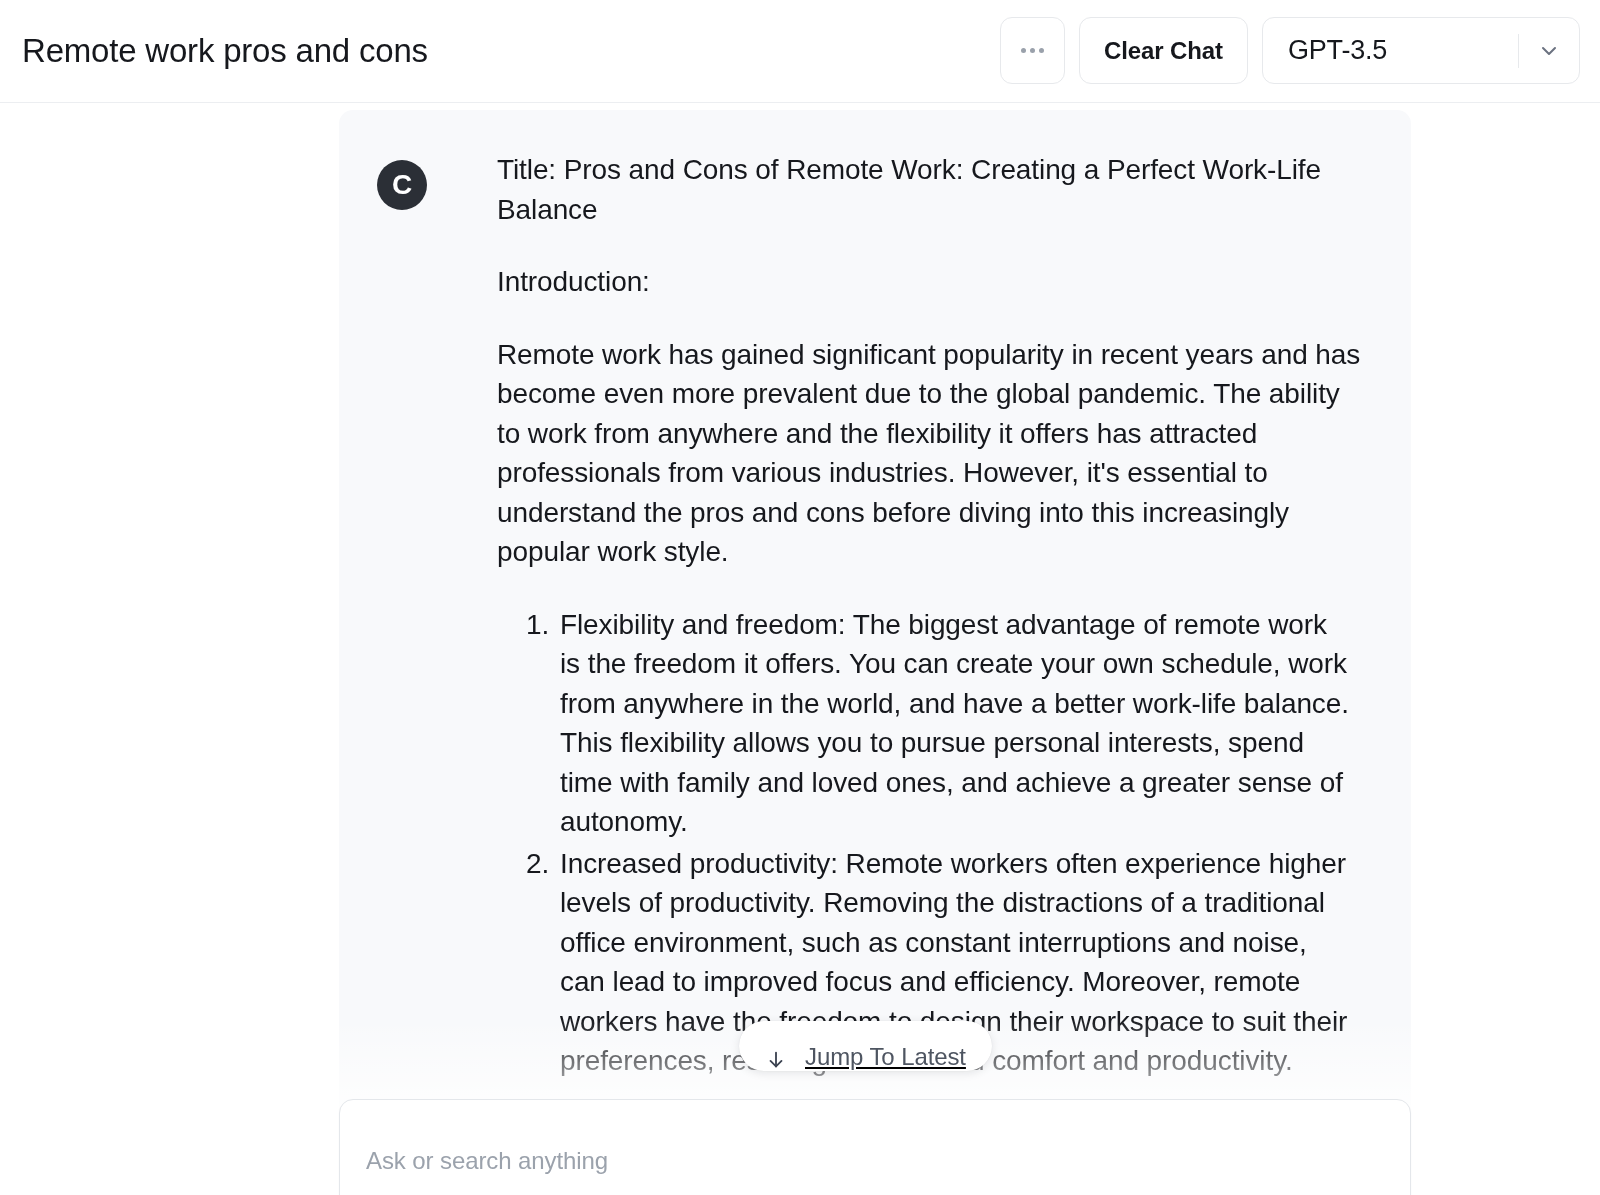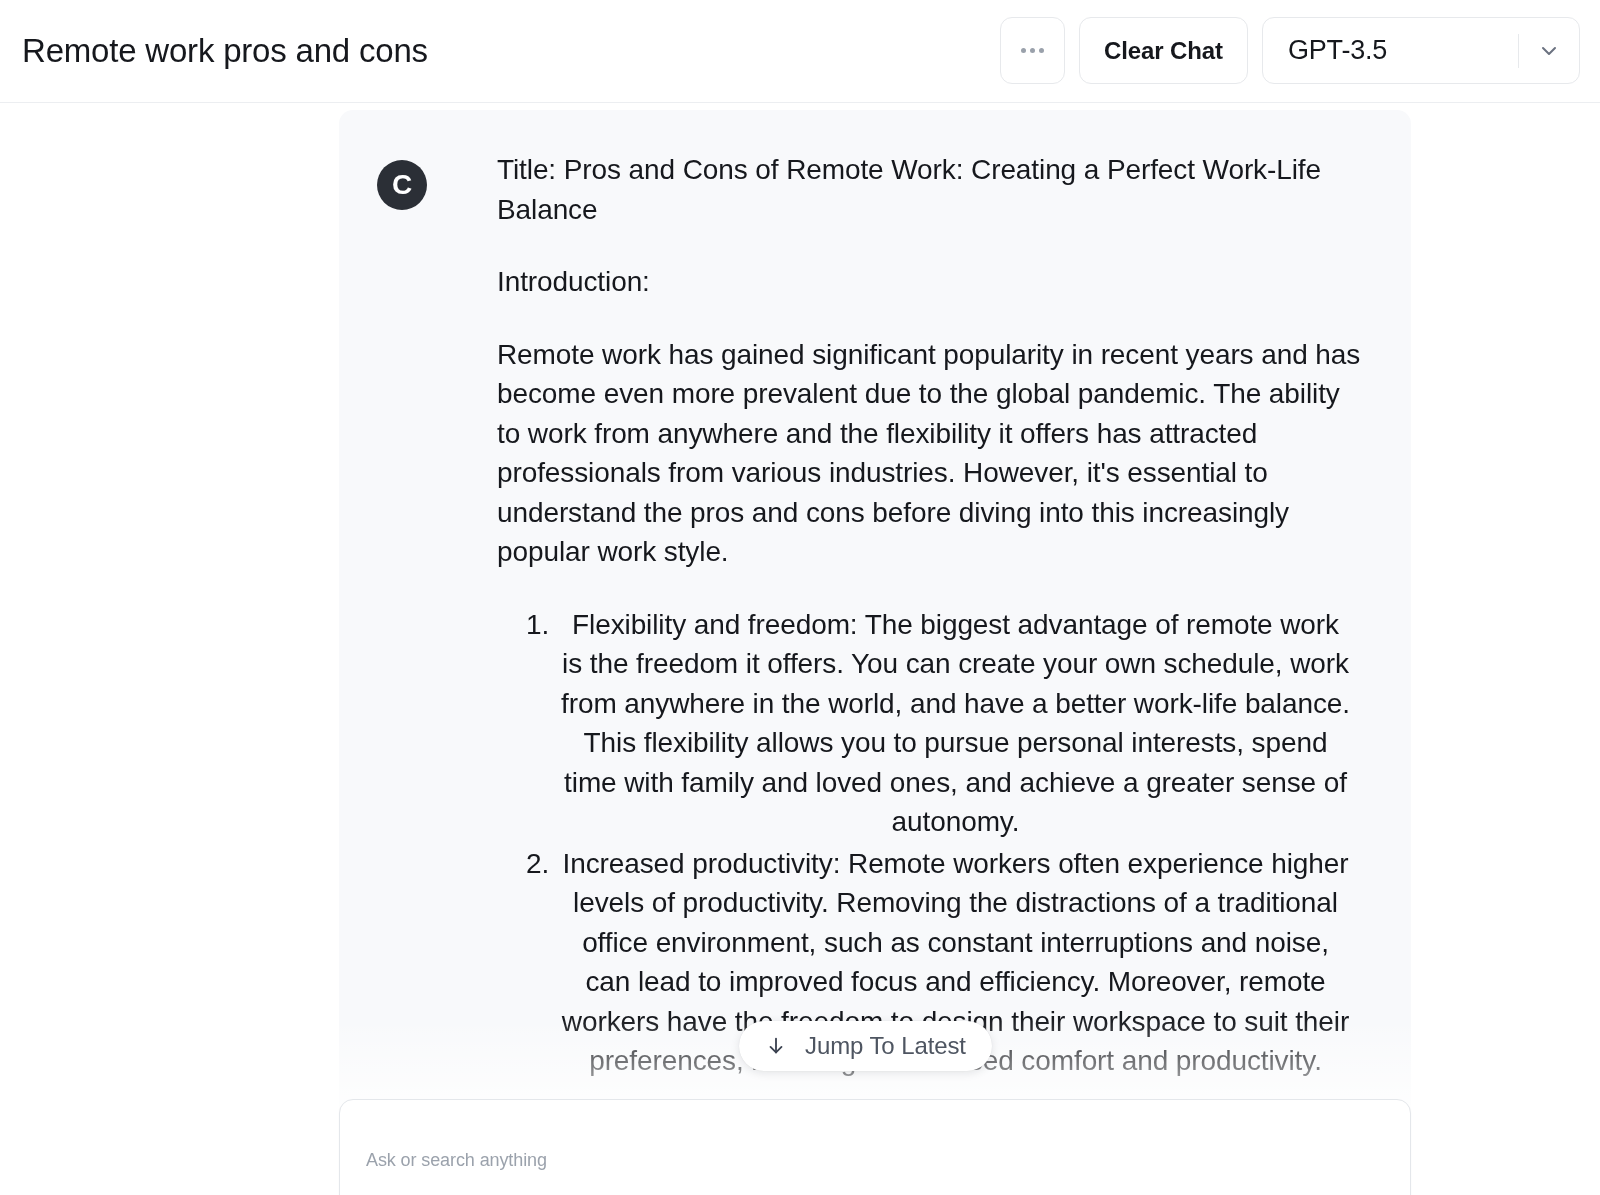--- a/index.html
+++ b/index.html
@@ -171,21 +171,20 @@
 
   .msg-body p {
     margin-bottom: 33px;
   }
 
   .msg-body ol {
     list-style: none;
     counter-reset: li;
     margin: 16px;
     padding: 0;
-    text-align: center;
   }
   .msg-body ol li {
     counter-increment: li;
     position: relative;
     padding-left: 47px;
     margin-bottom: 2px;
   }
   .msg-body ol li::before {
     content: counter(li) ".";
     position: absolute;
@@ -222,24 +221,25 @@
   .jump-latest {
     position: absolute;
     left: 739px;
     top: 917px;
     height: 50px;
     padding: 0 26px;
     background: #ffffff;
     border-radius: 25px;
     box-shadow: 0 2px 10px rgba(20,24,31,0.10), 0 0 1px rgba(20,24,31,0.12);
     display: flex;
-    align-items: center;
+    align-items: flex-end;
     gap: 18px;
     cursor: pointer;
     z-index: 5;
+    text-decoration: underline;
   }
   .jump-latest .jl-label {
     font-size: 24px;
     color: #4e5561;
     letter-spacing: -0.1px;
     white-space: nowrap;
   }
 
   
   .composer {
@@ -259,21 +259,21 @@
   .composer-input {
     position: absolute;
     left: 0; top: 0;
     width: 100%;
     height: 96px;
     border: none;
     outline: none;
     background: transparent;
     padding: 25px 26px 0 26px;
     font-family: "Liberation Sans", sans-serif;
-    font-size: 18px;
+    font-size: 24px;
     color: #16181d;
     letter-spacing: -0.1px;
   }
   .composer-input::placeholder {
     color: #9ba2ac;
   }
 
   .ico { display: block; }
 </style>
 </head>

